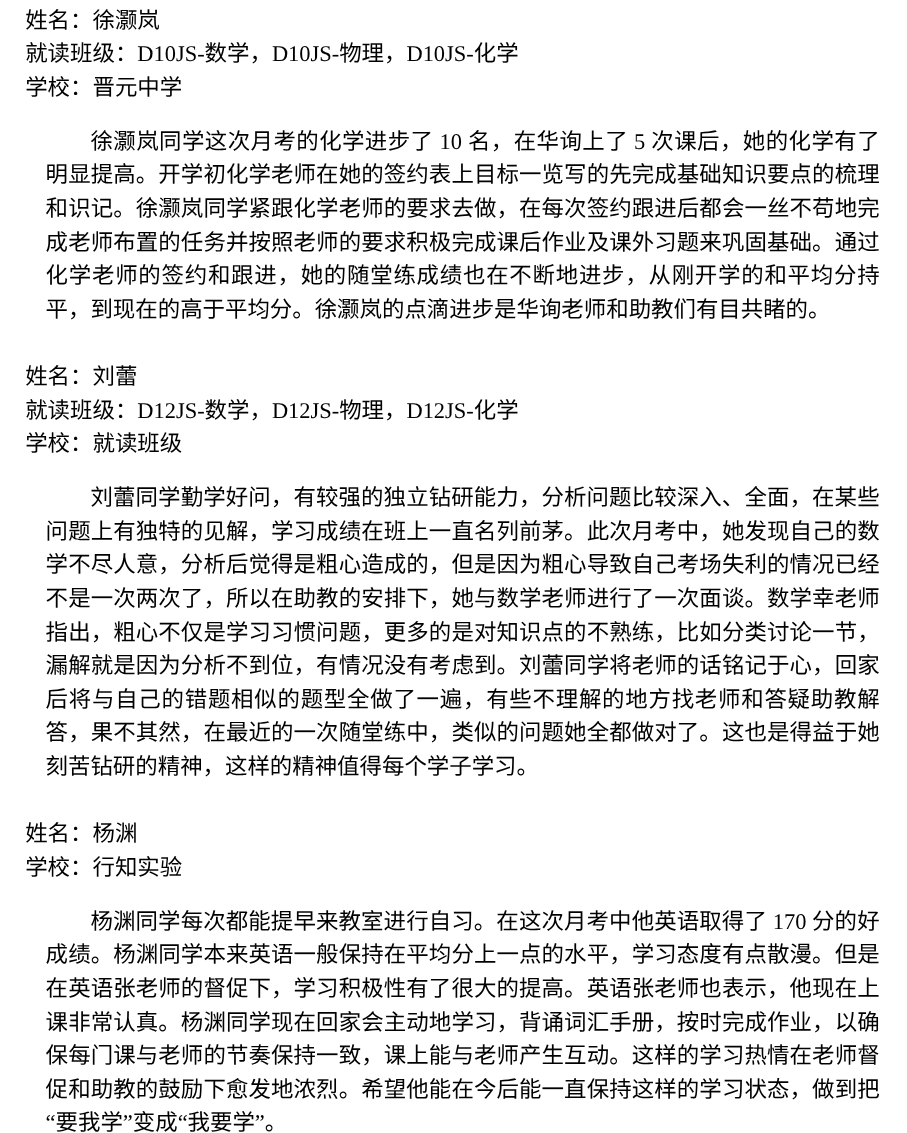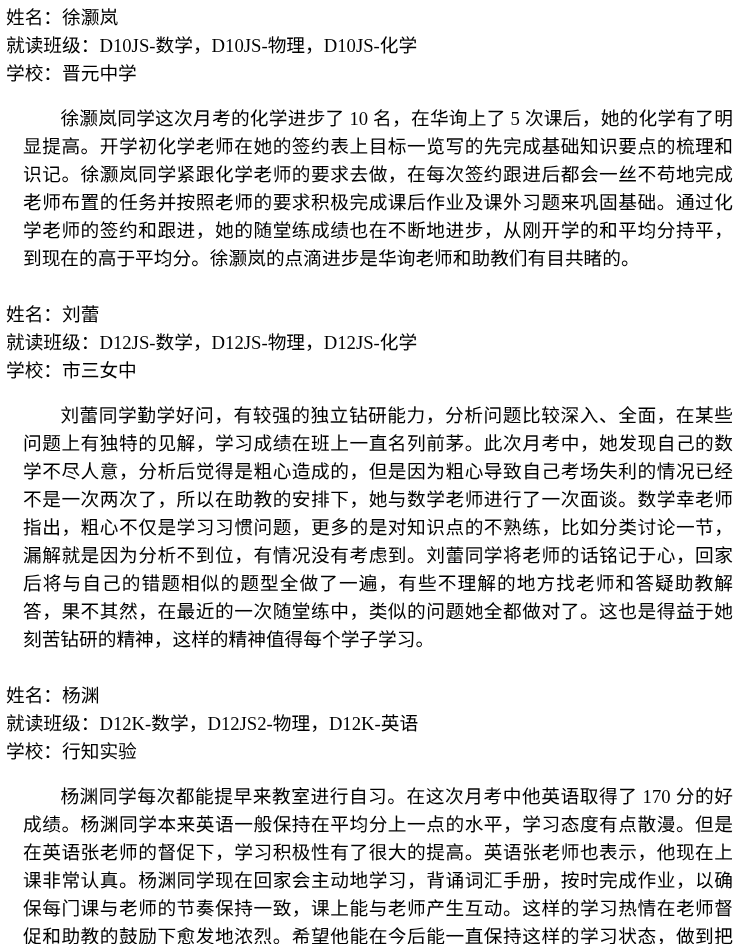--- a/index.html
+++ b/index.html
@@ -11,21 +11,21 @@
     width: 756px;
     height: 944px;
     overflow: hidden;
     font-family: "Liberation Serif", "DejaVu Serif", serif;
     color: #000000;
   }
   .page {
     box-sizing: border-box;
     width: 756px;
     height: 944px;
-    padding: 4px 6px 0 6px;
+    padding: 4px 6px 0 21px;
     font-size: 18.7px;
     line-height: 28px;
   }
   .record {
     margin: 0 0 28px 0;
   }
   .record:last-child {
     margin-bottom: 0;
   }
   .meta-line {
@@ -46,23 +46,22 @@
     <section class="record">
       <div class="meta-line"><span>姓名：</span><span>徐灏岚</span></div>
       <div class="meta-line"><span>就读班级：</span><span>D10JS-数学，D10JS-物理，D10JS-化学</span></div>
       <div class="meta-line"><span>学校：</span><span>晋元中学</span></div>
       <p class="report">徐灏岚同学这次月考的化学进步了 10 名，在华询上了 5 次课后，她的化学有了明显提高。开学初化学老师在她的签约表上目标一览写的先完成基础知识要点的梳理和识记。徐灏岚同学紧跟化学老师的要求去做，在每次签约跟进后都会一丝不苟地完成老师布置的任务并按照老师的要求积极完成课后作业及课外习题来巩固基础。通过化学老师的签约和跟进，她的随堂练成绩也在不断地进步，从刚开学的和平均分持平，到现在的高于平均分。徐灏岚的点滴进步是华询老师和助教们有目共睹的。</p>
     </section>
 
     <section class="record">
       <div class="meta-line"><span>姓名：</span><span>刘蕾</span></div>
       <div class="meta-line"><span>就读班级：</span><span>D12JS-数学，D12JS-物理，D12JS-化学</span></div>
-      <div class="meta-line"><span>学校：</span><span>市三女中</span></div>
+      <div class="meta-line"><span>学校：</span><span>就读班级</span></div>
       <p class="report">刘蕾同学勤学好问，有较强的独立钻研能力，分析问题比较深入、全面，在某些问题上有独特的见解，学习成绩在班上一直名列前茅。此次月考中，她发现自己的数学不尽人意，分析后觉得是粗心造成的，但是因为粗心导致自己考场失利的情况已经不是一次两次了，所以在助教的安排下，她与数学老师进行了一次面谈。数学幸老师指出，粗心不仅是学习习惯问题，更多的是对知识点的不熟练，比如分类讨论一节，漏解就是因为分析不到位，有情况没有考虑到。刘蕾同学将老师的话铭记于心，回家后将与自己的错题相似的题型全做了一遍，有些不理解的地方找老师和答疑助教解答，果不其然，在最近的一次随堂练中，类似的问题她全都做对了。这也是得益于她刻苦钻研的精神，这样的精神值得每个学子学习。</p>
     </section>
 
     <section class="record">
       <div class="meta-line"><span>姓名：</span><span>杨渊</span></div>
-      <div class="meta-line"><span>就读班级：</span><span>D12K-数学，D12JS2-物理，D12K-英语</span></div>
       <div class="meta-line"><span>学校：</span><span>行知实验</span></div>
       <p class="report">杨渊同学每次都能提早来教室进行自习。在这次月考中他英语取得了 170 分的好成绩。杨渊同学本来英语一般保持在平均分上一点的水平，学习态度有点散漫。但是在英语张老师的督促下，学习积极性有了很大的提高。英语张老师也表示，他现在上课非常认真。杨渊同学现在回家会主动地学习，背诵词汇手册，按时完成作业，以确保每门课与老师的节奏保持一致，课上能与老师产生互动。这样的学习热情在老师督促和助教的鼓励下愈发地浓烈。希望他能在今后能一直保持这样的学习状态，做到把“要我学”变成“我要学”。</p>
     </section>
   </div>
 
 </body></html>

